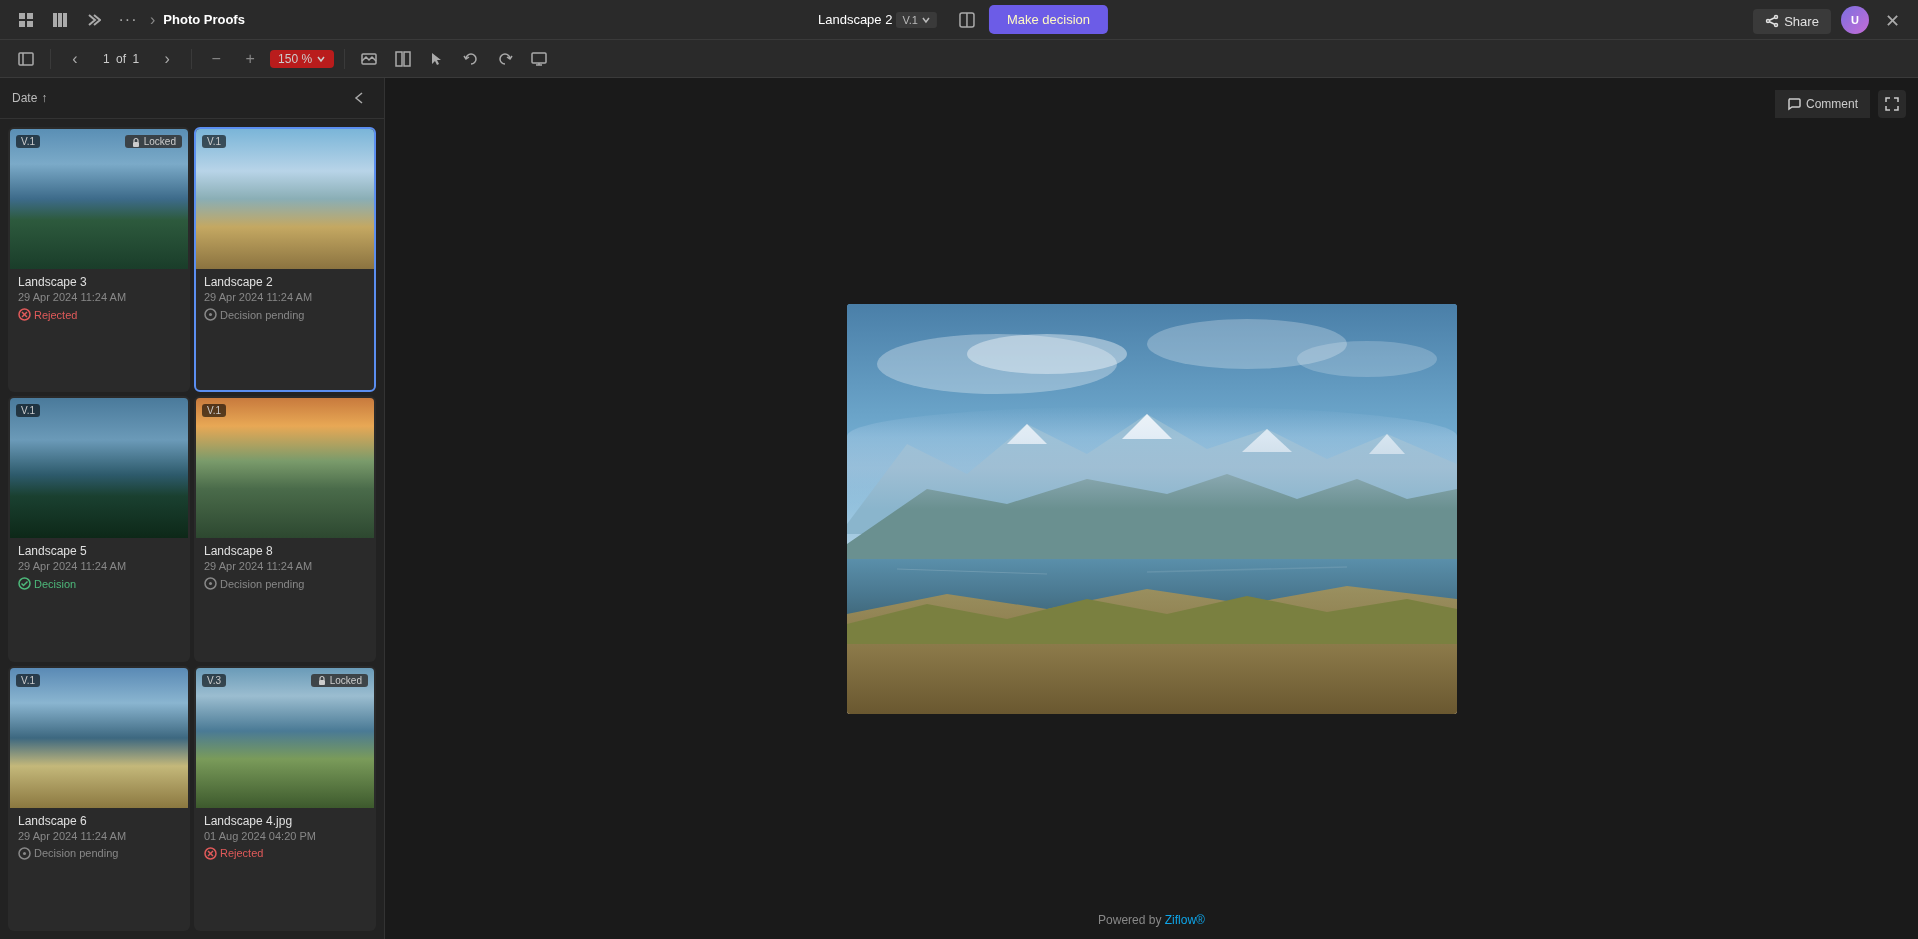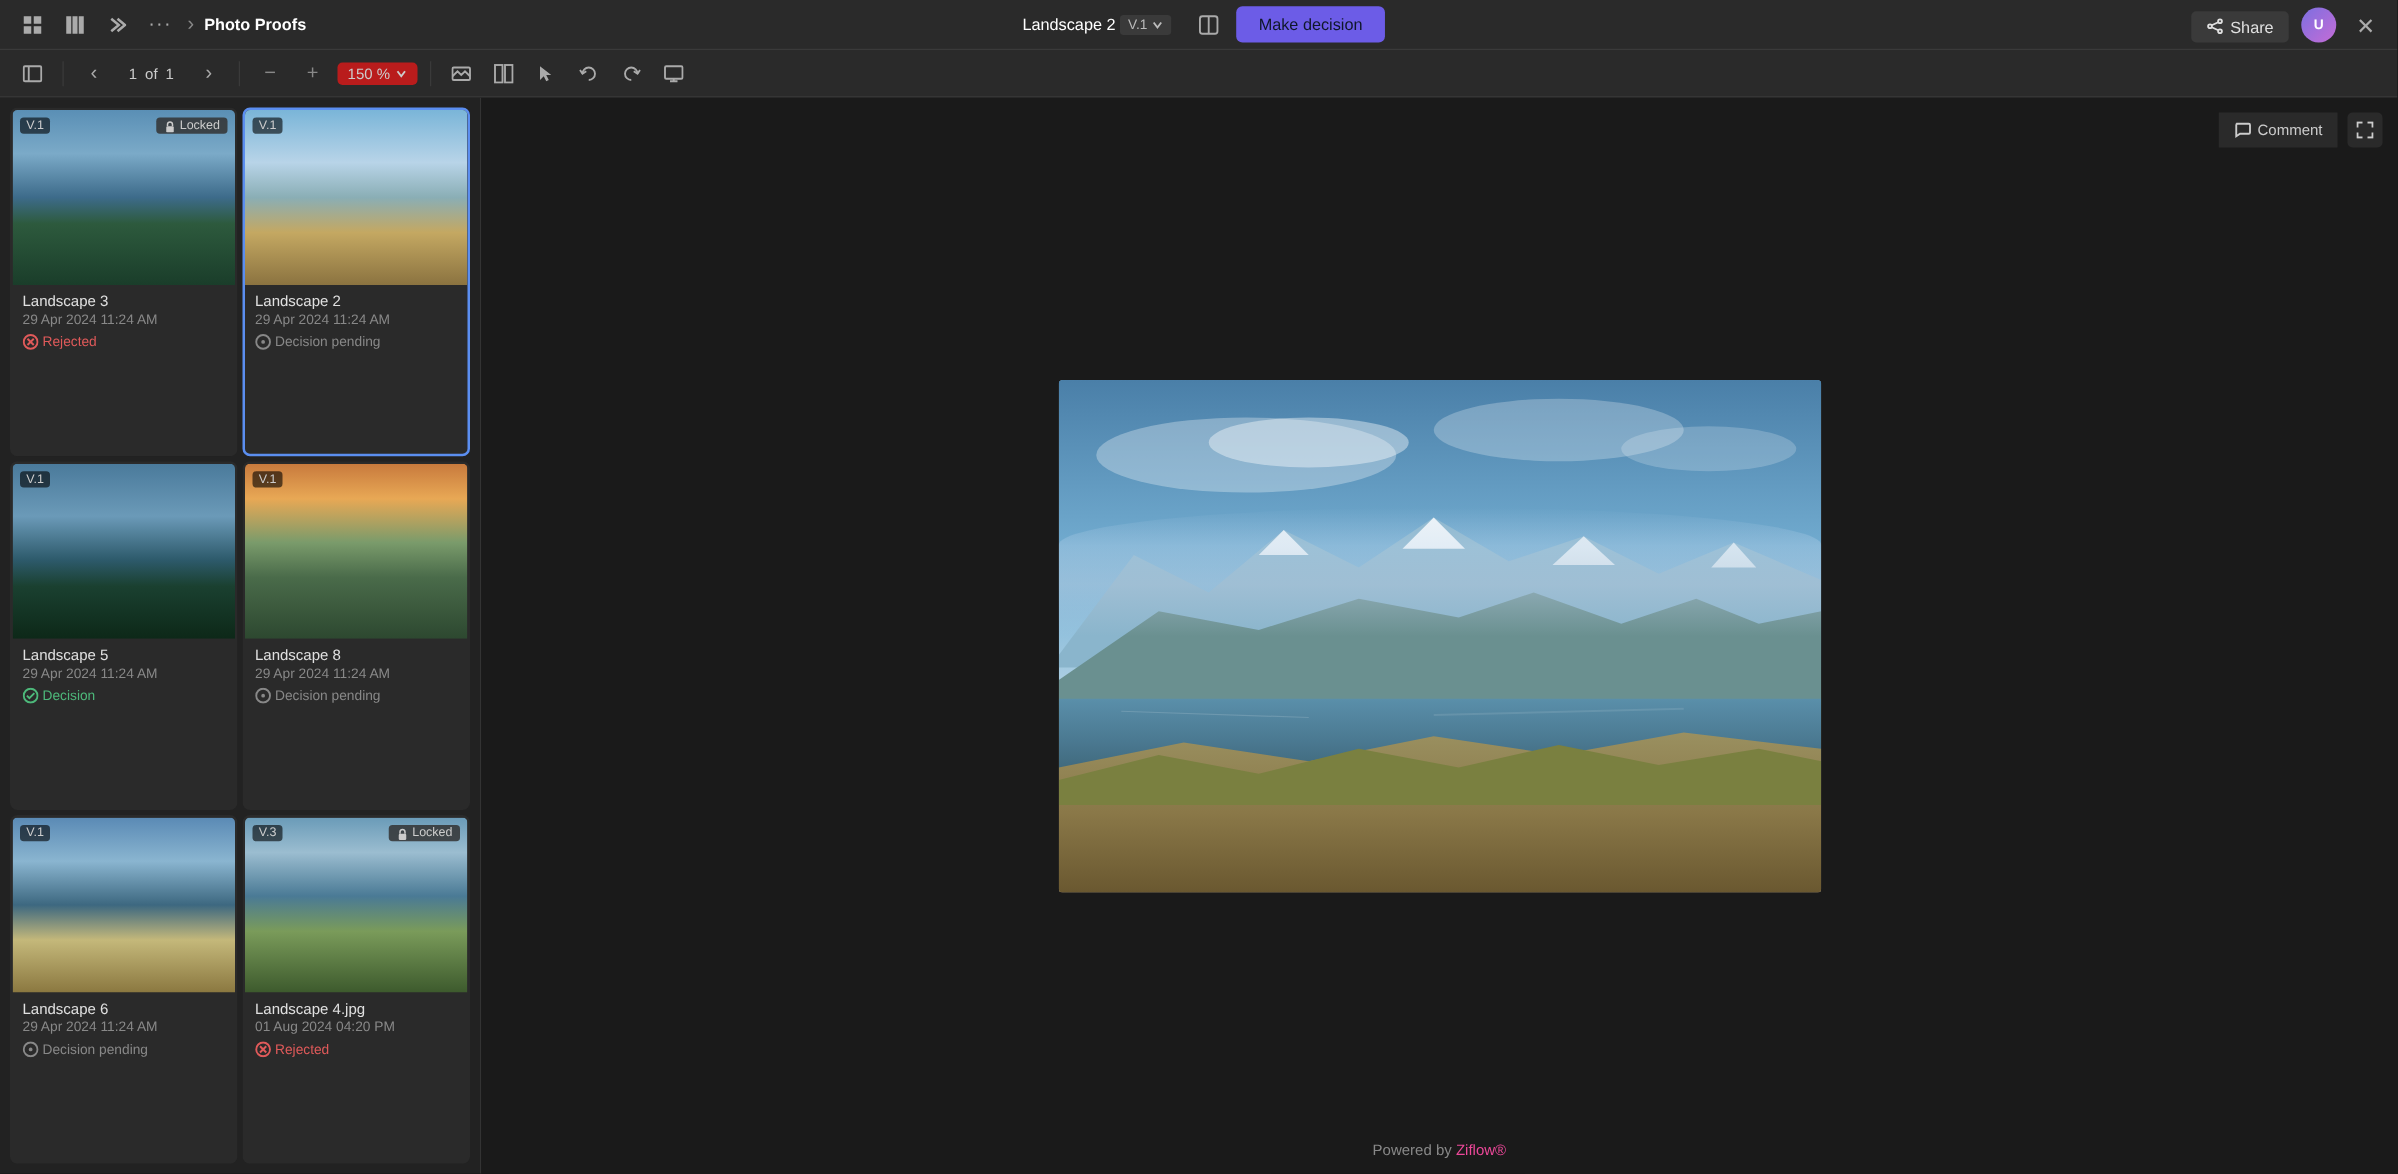--- a/index.html
+++ b/index.html
@@ -58,21 +58,21 @@
       padding: 2px 6px;
       border-radius: 3px;
       display: flex; align-items: center; gap: 3px;
     }
     .book-icon {
       width: 20px; height: 20px;
       color: #aaa;
     }
     .make-decision-btn {
       background: #6c5ce7;
-      color: #0f172a;
+      color: #fef9c3;
       border: none;
       padding: 7px 18px;
       border-radius: 5px;
       font-size: 13px;
       font-weight: 500;
       cursor: pointer;
     }
     .top-bar-right {
       display: flex;
       align-items: flex-end;
@@ -320,21 +320,21 @@
     }
     .powered-by {
       position: absolute;
       bottom: 12px;
       left: 50%;
       transform: translateX(-50%);
       font-size: 12px;
       color: #666;
     }
     .powered-by span { color: #888; }
-    .powered-by .ziflow { color: #ec4899; }
+    .powered-by .ziflow { color: #0ea5e9; }
   </style>
 </head>
 <body>
 
 <div class="top-bar">
   <div class="top-bar-left">
     <button class="toolbar-btn breadcrumb-icon">
       <svg width="16" height="16" viewBox="0 0 16 16" fill="currentColor">
         <rect x="1" y="1" width="6" height="6"></rect>
           <rect x="9" y="1" width="6" height="6"></rect>
@@ -454,20 +454,31 @@
       <rect x="1" y="2" width="14" height="10" rx="1"></rect>
       <line x1="5" y1="14" x2="11" y2="14"></line>
       <line x1="8" y1="12" x2="8" y2="14"></line>
     </svg>
   </button>
 </div>
 
 <div class="main-content">
 
   <div class="sidebar">
+    <div class="sidebar-header">
+      <div class="sort-label">
+        <span>Date</span>
+        <span>↑</span>
+      </div>
+      <button class="sidebar-toggle-btn">
+        <svg width="16" height="16" viewBox="0 0 16 16" fill="none" stroke="currentColor" stroke-width="1.5">
+          <polyline points="10,3 4,8 10,13"></polyline>
+        </svg>
+      </button>
+    </div>
 
     <div class="sidebar-grid" id="photo-grid">
     <div class="photo-card">
     <div class="photo-thumb">
       <div class="photo-thumb-inner thumb-landscape3"></div>
       <div class="version-tag">V.1</div>
       <div class="locked-tag"><svg width="10" height="10" viewBox="0 0 10 10" fill="currentColor">
                 <rect x="2" y="5" width="6" height="5" rx="1"></rect>
                 <path d="M3 5 V3.5 a2 2 0 0 1 4 0 V5" fill="none" stroke="currentColor" stroke-width="1.2"></path>
               </svg> Locked</div>

